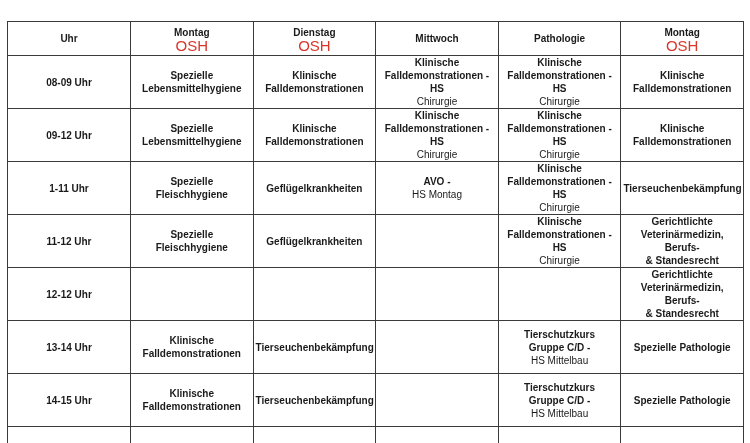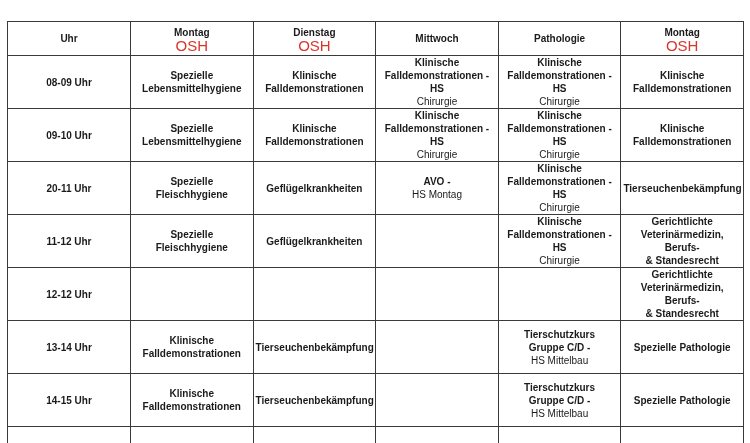--- a/index.html
+++ b/index.html
@@ -110,21 +110,21 @@
           <span class="subj"><span>Falldemonstrationen -</span><span class="inline-loc"> HS</span></span>
           <span class="loc">Chirurgie</span>
         </td>
       <td>
           <span class="subj">Klinische</span>
           <span class="subj">Falldemonstrationen</span>
         </td>
     </tr>
 
     <tr>
-      <td class="time">09-10 Uhr</td>
+      <td class="time">09-12 Uhr</td>
       <td>
           <span class="subj">Spezielle</span>
           <span class="subj">Lebensmittelhygiene</span>
         </td>
       <td>
           <span class="subj">Klinische</span>
           <span class="subj">Falldemonstrationen</span>
         </td>
       <td>
           <span class="subj">Klinische</span>
@@ -136,21 +136,21 @@
           <span class="subj"><span>Falldemonstrationen -</span><span class="inline-loc"> HS</span></span>
           <span class="loc">Chirurgie</span>
         </td>
       <td>
           <span class="subj">Klinische</span>
           <span class="subj">Falldemonstrationen</span>
         </td>
     </tr>
 
     <tr>
-      <td class="time">20-11 Uhr</td>
+      <td class="time">1-11 Uhr</td>
       <td>
           <span class="subj">Spezielle Fleischhygiene</span>
         </td>
       <td>
           <span class="subj">Geflügelkrankheiten</span>
         </td>
       <td>
           <span class="subj">AVO -</span>
           <span class="loc">HS Montag</span>
         </td>

